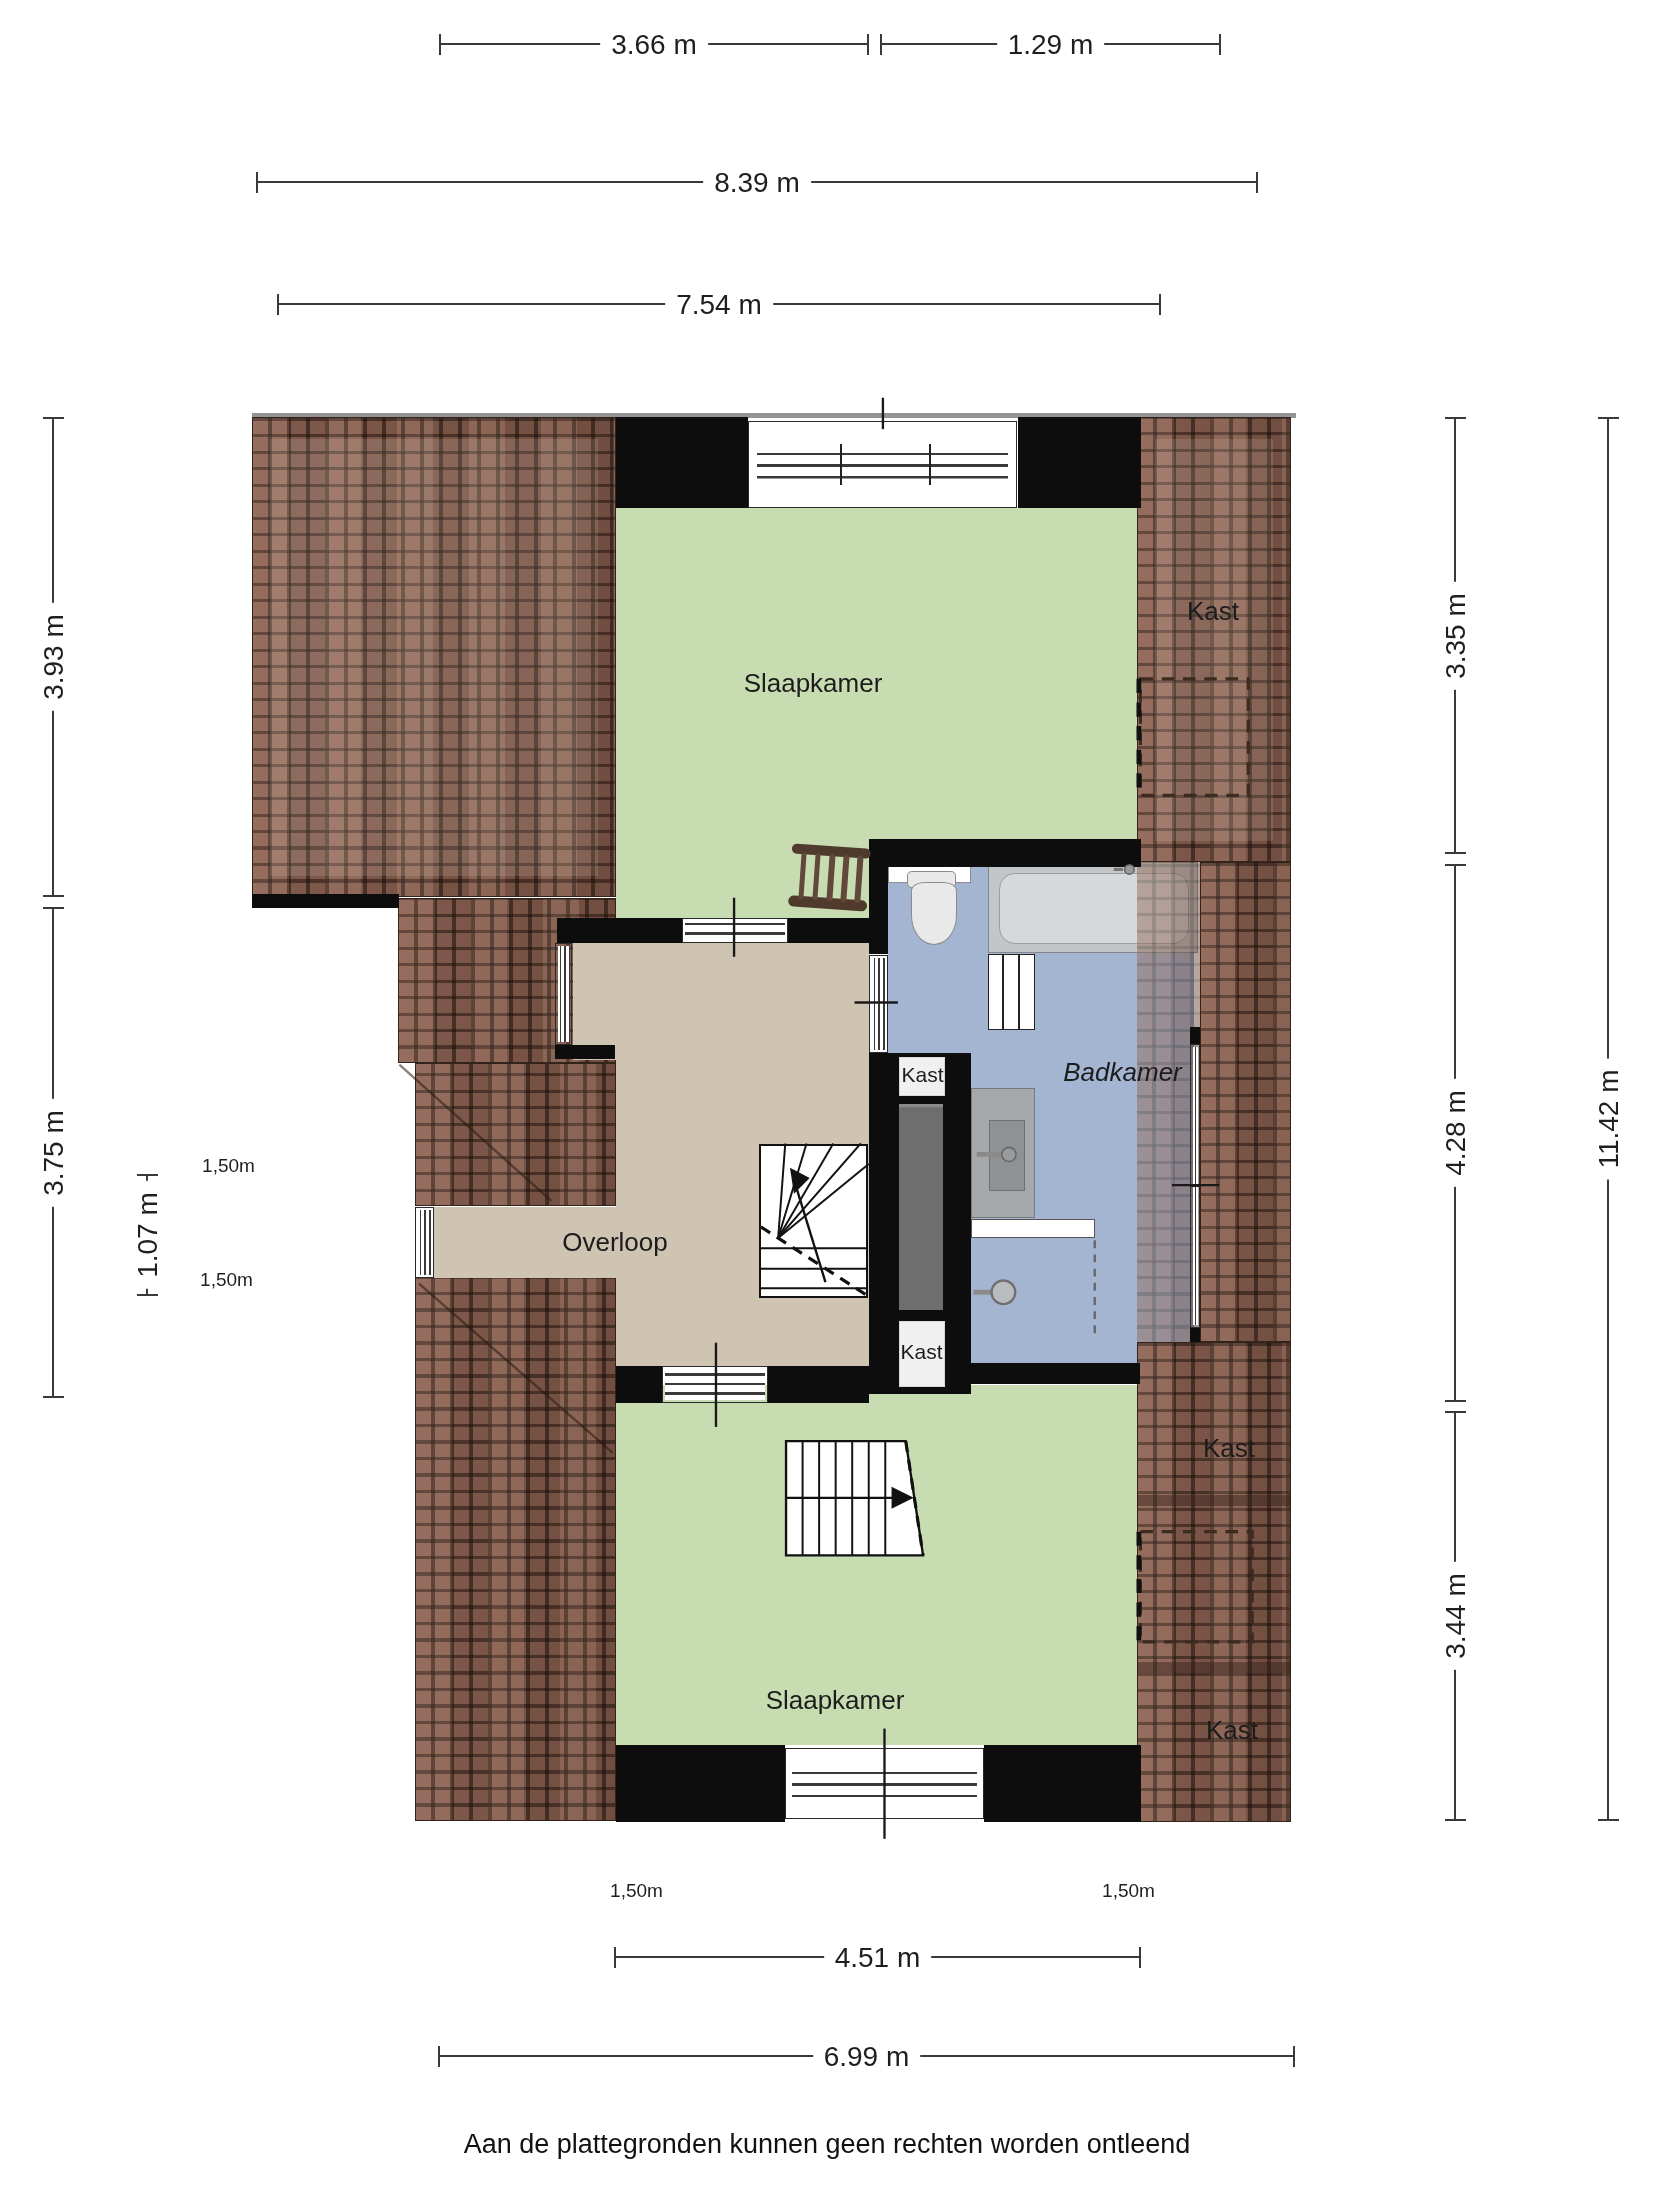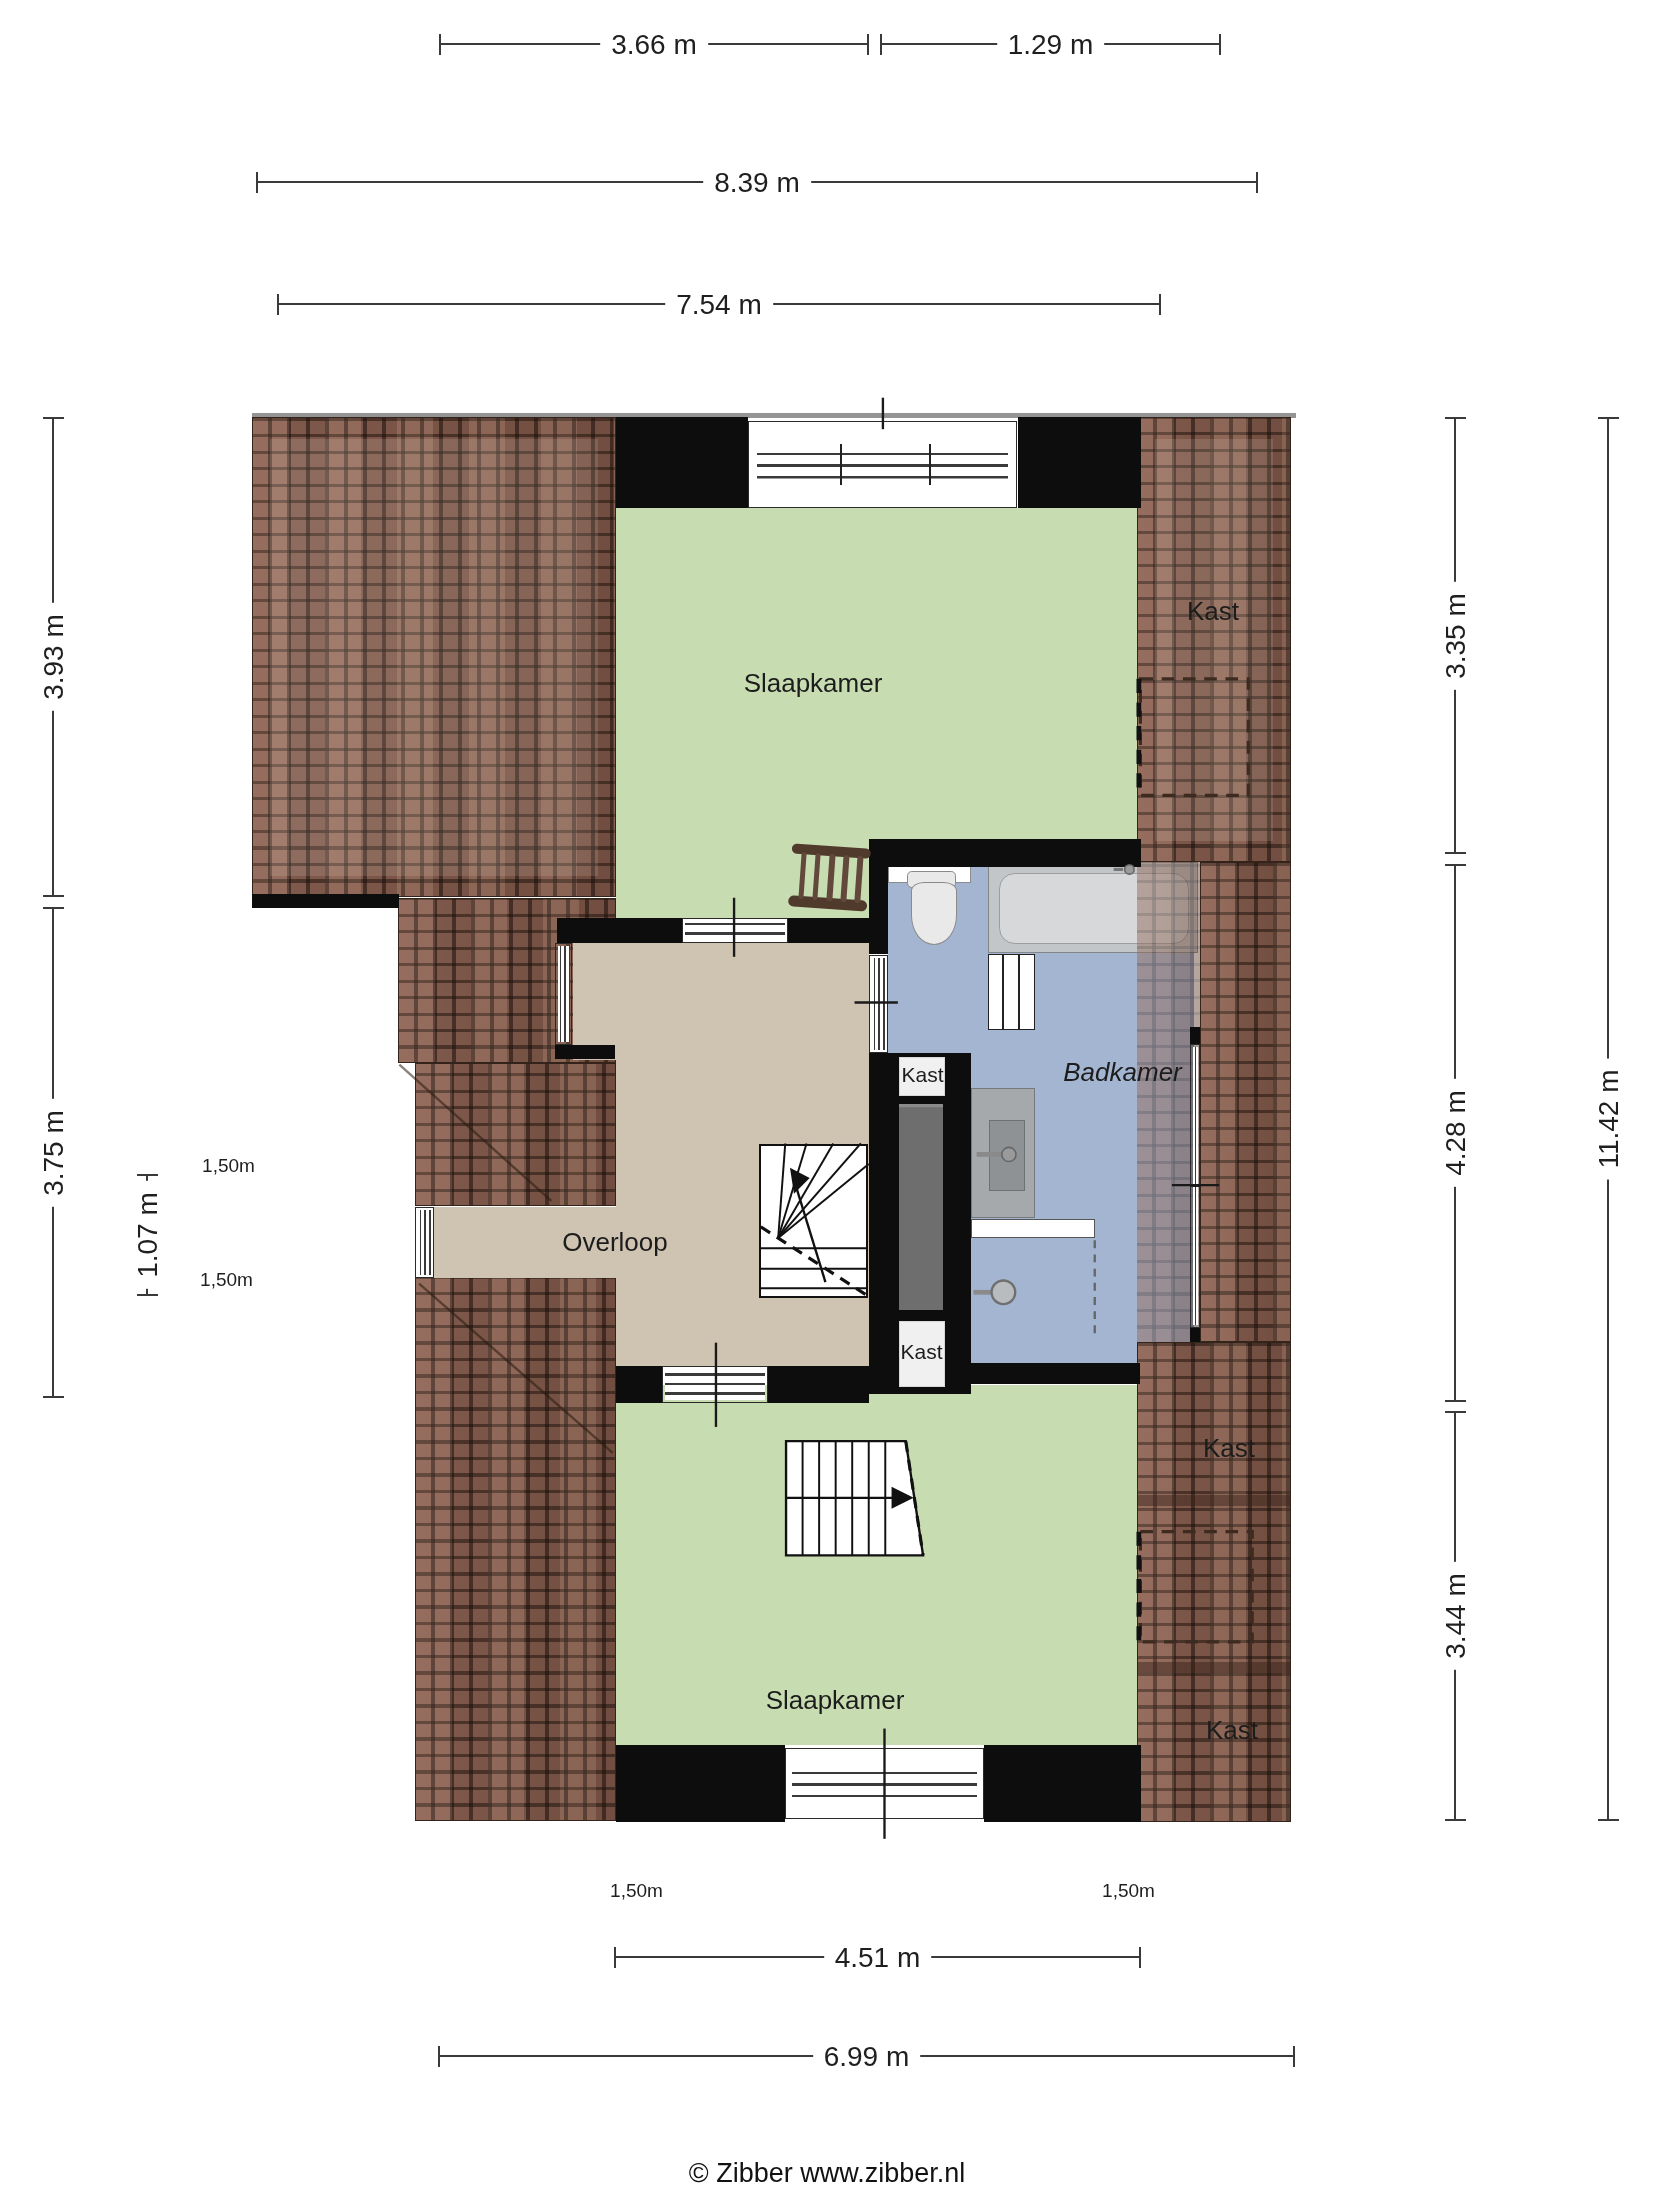--- a/index.html
+++ b/index.html
@@ -278,16 +278,16 @@
     <span class="dimlab">11.42 m</span>
   </div>
 
   <div class="dimh" style="left:614px;top:1956px;width:527px;">
     <span class="dimlab">4.51 m</span>
   </div>
   <div class="dimh" style="left:438px;top:2055px;width:857px;text-align:center;">
     <span class="dimlab">6.99 m</span>
   </div>
 
-  <div class="footer" style="top:2158px;">© Zibber www.zibber.nl</div>
+  <div class="footer" style="top:2129px;">Aan de plattegronden kunnen geen rechten worden ontleend</div>
 
 </div>
 
 
 </body></html>

